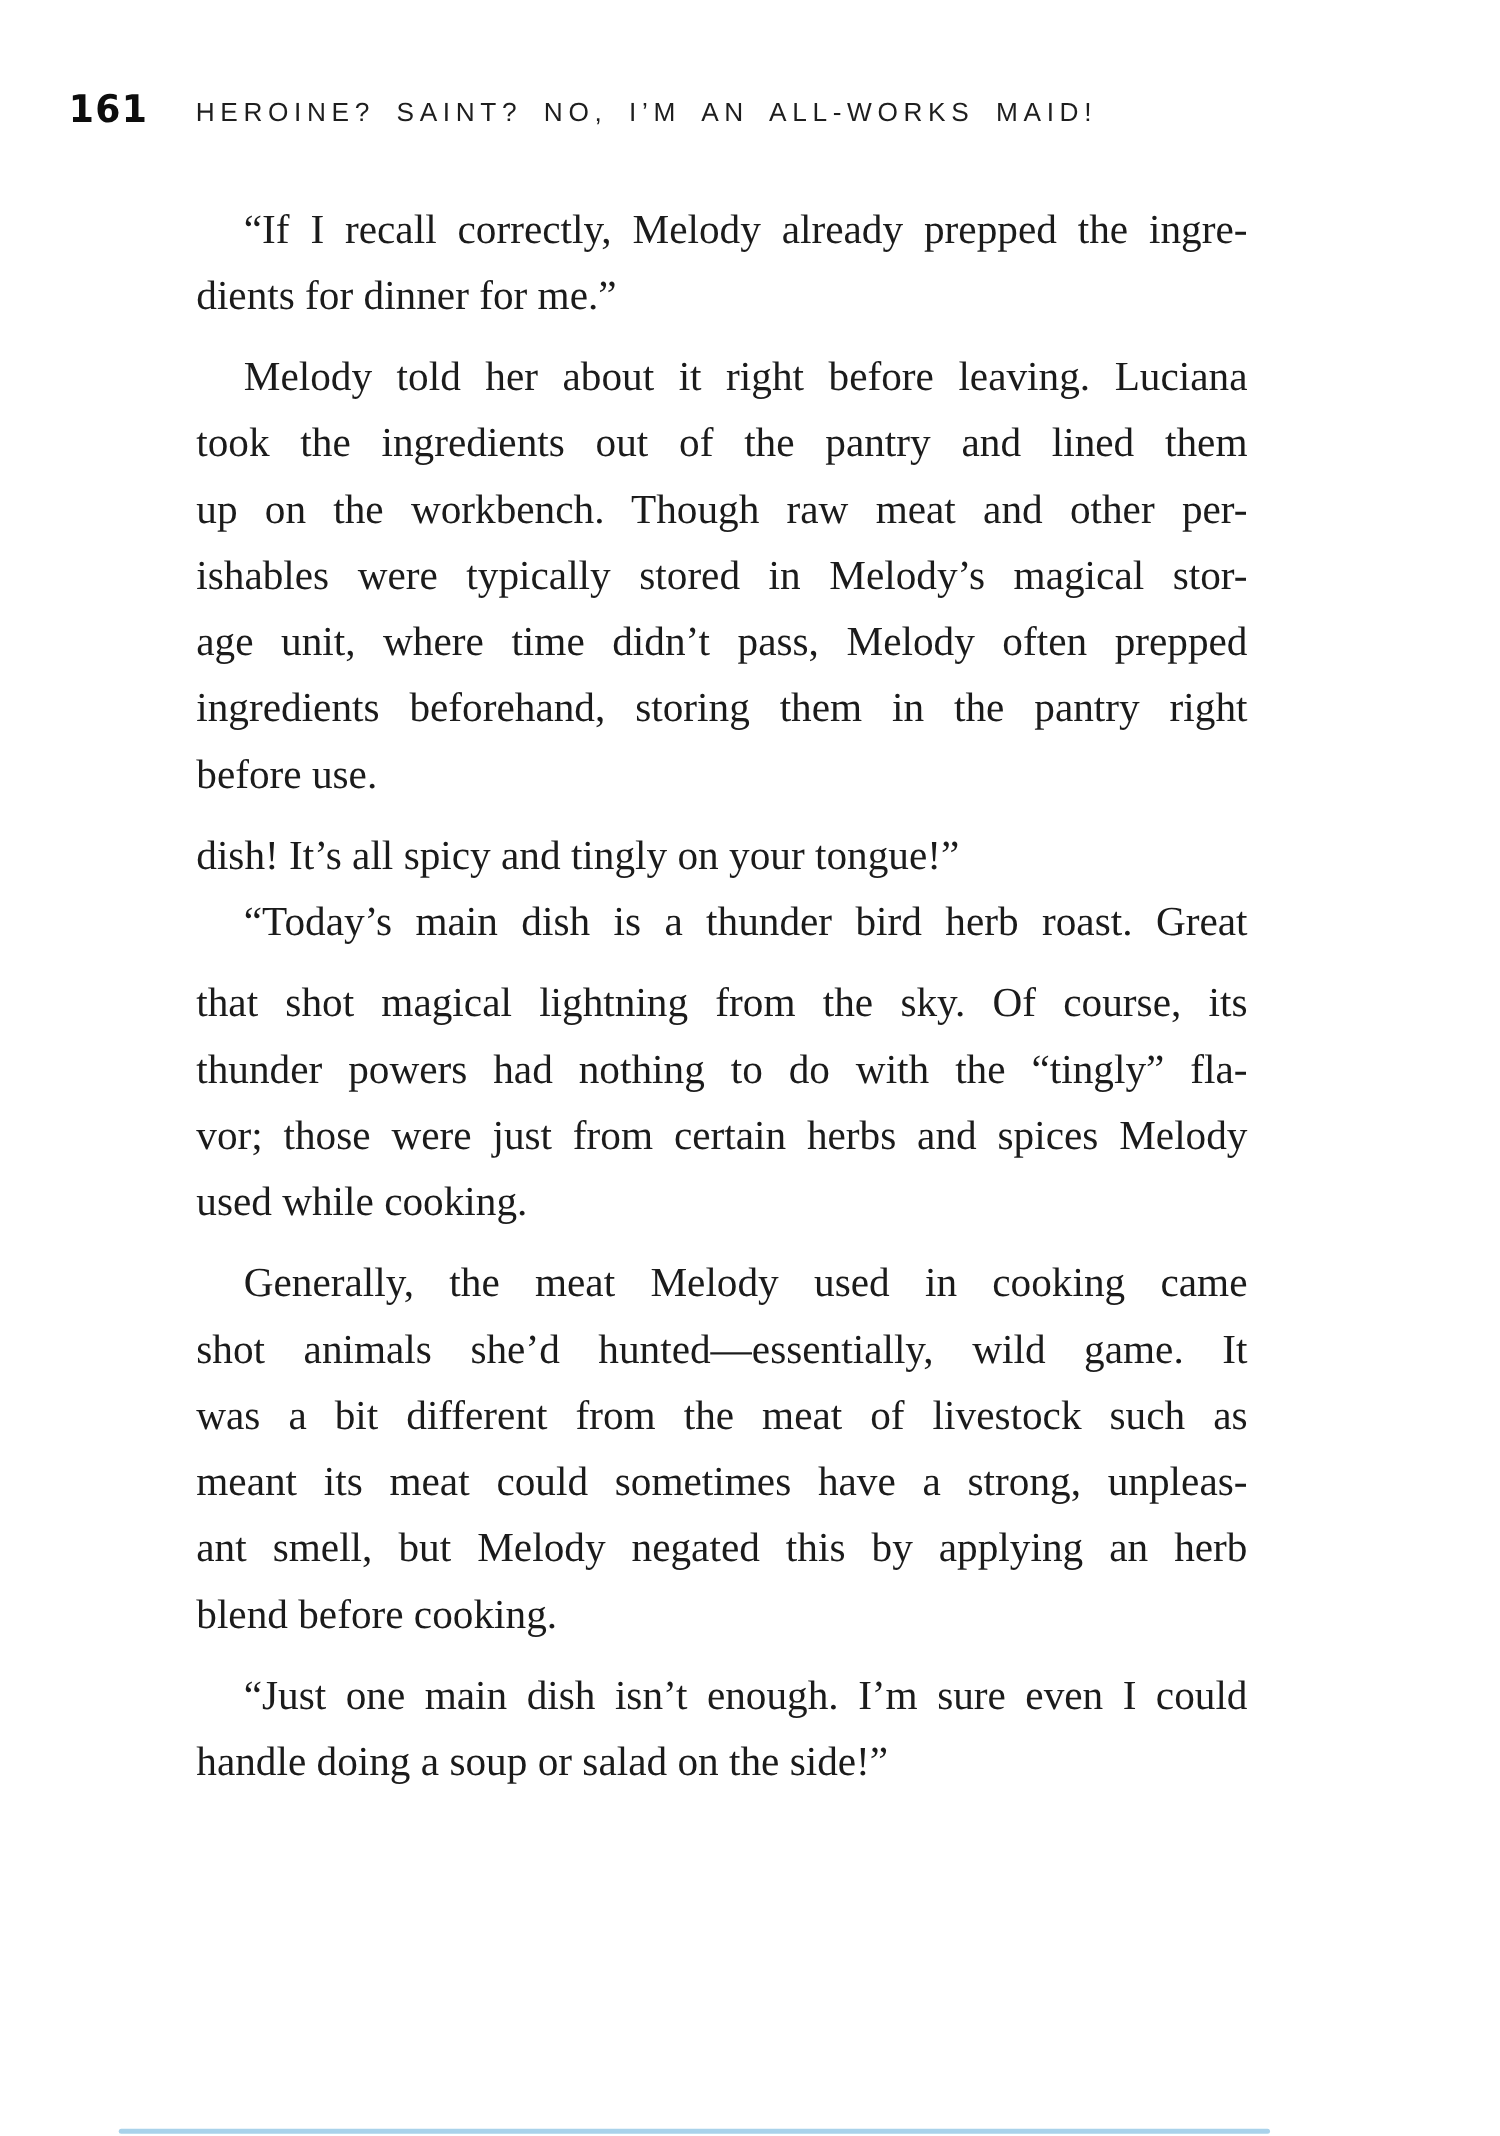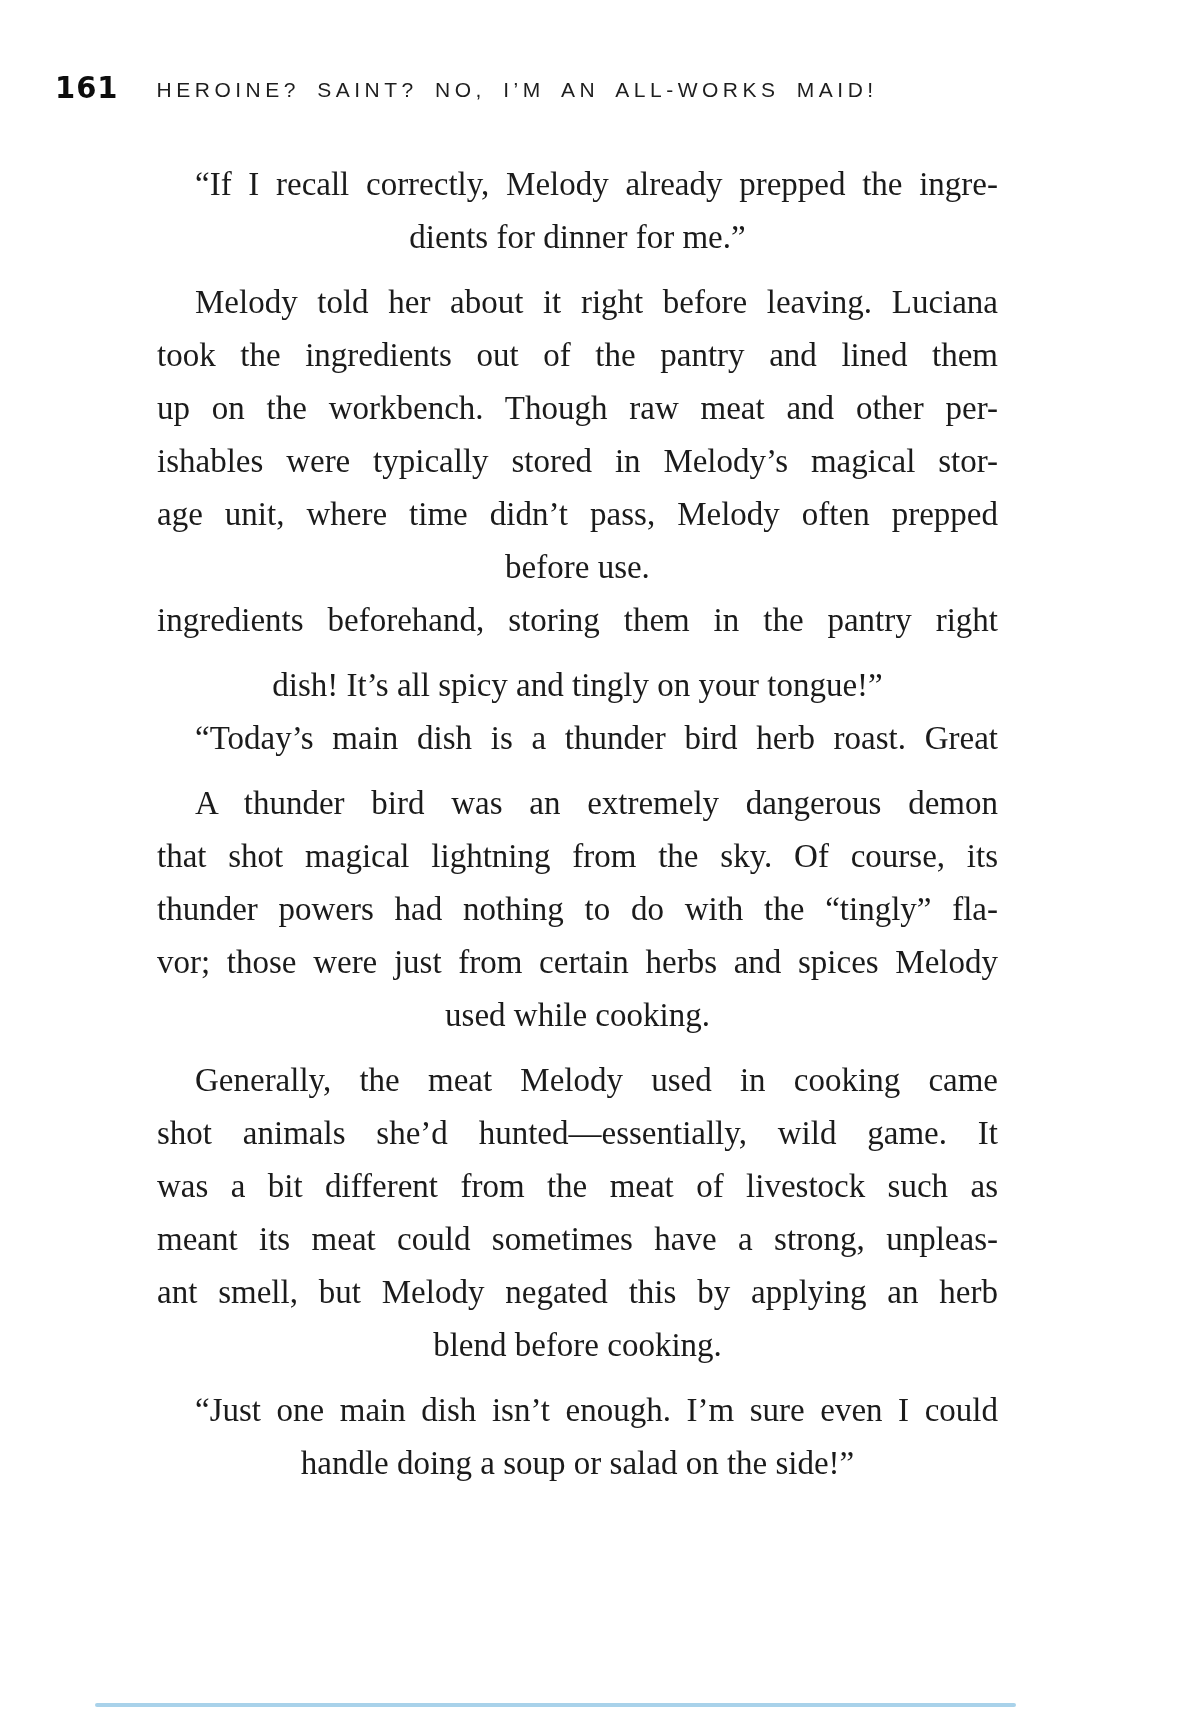--- a/index.html
+++ b/index.html
@@ -45,21 +45,21 @@
     left: 145px;
     top: 146px;
     width: 865px;
     font-size: 33px;
     line-height: 53px;
     color: #1b1b1b;
   }
   .para { margin: 12px; }
   .line {
     white-space: normal;
-    text-align: center;
+    text-align: left;
   }
   .line.j {
     text-align: justify;
     text-align-last: justify;
   }
   .line.first {
     padding-left: 38px;
   }
   .bottom-divider {
     position: absolute;
@@ -85,29 +85,28 @@
       <div class="para">
         <div class="line first j">“If I recall correctly, Melody already prepped the ingre-</div>
         <div class="line">dients for dinner for me.”</div>
       </div>
       <div class="para">
         <div class="line first j">Melody told her about it right before leaving. Luciana</div>
         <div class="line j">took the ingredients out of the pantry and lined them</div>
         <div class="line j">up on the workbench. Though raw meat and other per-</div>
         <div class="line j">ishables were typically stored in Melody’s magical stor-</div>
         <div class="line j">age unit, where time didn’t pass, Melody often prepped</div>
+        <div class="line j">ingredients beforehand, storing them in the pantry right</div>
         <div class="line">before use.</div>
-        <div class="line j">ingredients beforehand, storing them in the pantry right</div>
       </div>
       <div class="para">
         <div class="line">dish! It’s all spicy and tingly on your tongue!”</div>
         <div class="line first j">“Today’s main dish is a thunder bird herb roast. Great</div>
       </div>
       <div class="para">
-        <div class="line first j">A thunder bird was an extremely dangerous demon</div>
         <div class="line j">that shot magical lightning from the sky. Of course, its</div>
         <div class="line j">thunder powers had nothing to do with the “tingly” fla-</div>
         <div class="line j">vor; those were just from certain herbs and spices Melody</div>
         <div class="line">used while cooking.</div>
       </div>
       <div class="para">
         <div class="line first j">Generally, the meat Melody used in cooking came</div>
         <div class="line j">shot animals she’d hunted—essentially, wild game. It</div>
         <div class="line j">was a bit different from the meat of livestock such as</div>
         <div class="line j">meant its meat could sometimes have a strong, unpleas-</div>

